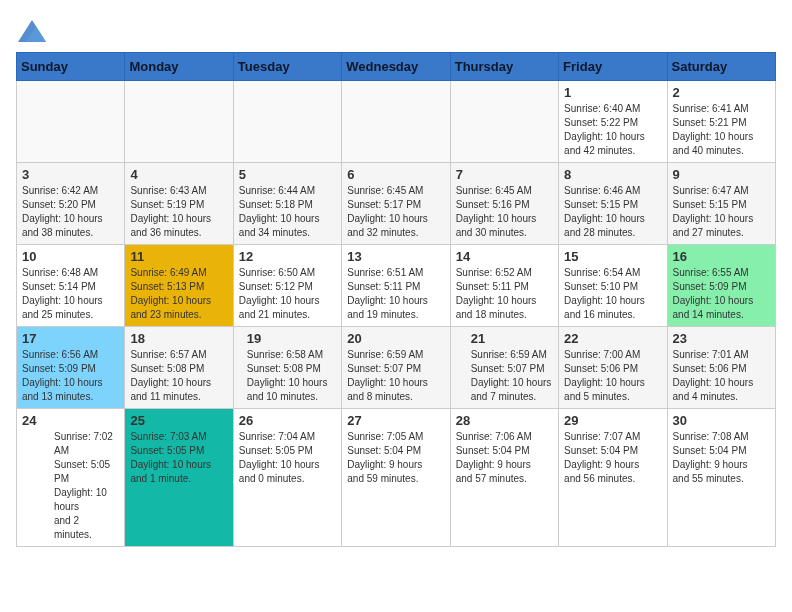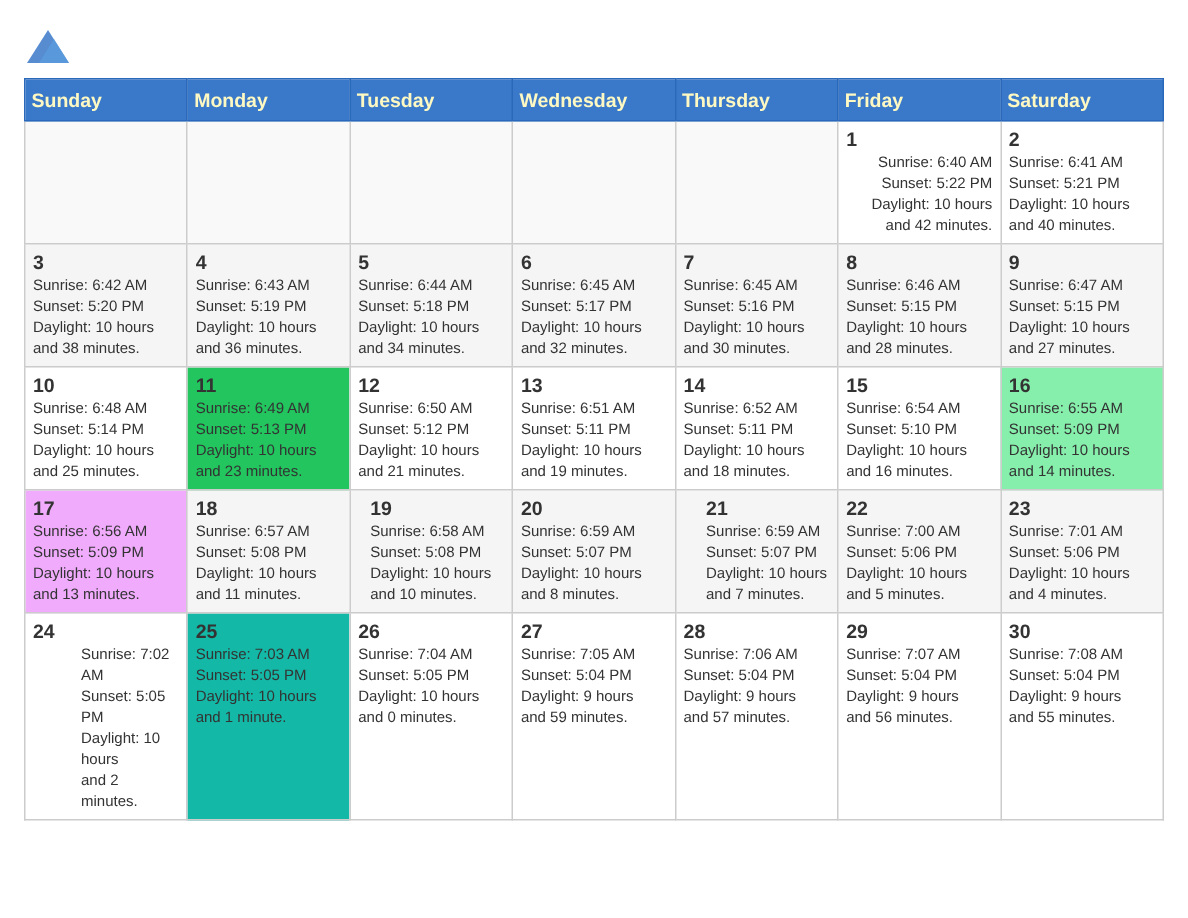--- a/index.html
+++ b/index.html
@@ -49,21 +49,21 @@
       color: #555;
       margin-top: 2px;
     }
     .calendar {
       width: 100%;
       border-collapse: collapse;
       margin-top: 4px;
     }
     .calendar th {
       background: #3a78c9;
-      color: #fef9c3;
+      color: #0f172a;
       font-size: 13px;
       font-weight: bold;
       padding: 6px 4px;
       text-align: left;
       border: 1px solid #2a68b9;
     }
     .calendar td {
       width: calc(100%/7);
       vertical-align: top;
       padding: 4px 5px;
@@ -133,21 +133,21 @@
   </thead>
   <tbody id="calendar-body">
   <tr>
         <td class="empty-cell"></td>
         <td class="empty-cell"></td>
         <td class="empty-cell"></td>
         <td class="empty-cell"></td>
         <td class="empty-cell"></td>
         <td style="background: rgb(255, 255, 255);">
           <span class="day-num">1</span>
-          <div class="day-info" style="white-space: pre-line; text-align: right;">Sunrise: 6:40 AM
+          <div class="day-info" style="white-space: pre-line;">Sunrise: 6:40 AM
 Sunset: 5:22 PM
 Daylight: 10 hours
 and 42 minutes.</div>
         </td>
         <td style="background: rgb(255, 255, 255);">
           <span class="day-num">2</span>
           <div class="day-info" style="white-space: pre-line;">Sunrise: 6:41 AM
 Sunset: 5:21 PM
 Daylight: 10 hours
 and 40 minutes.</div>
@@ -205,21 +205,21 @@
         </td>
       </tr>
       <tr>
         <td style="background: rgb(255, 255, 255);">
           <span class="day-num">10</span>
           <div class="day-info" style="white-space: pre-line;">Sunrise: 6:48 AM
 Sunset: 5:14 PM
 Daylight: 10 hours
 and 25 minutes.</div>
         </td>
-        <td style="background: #22c55e; margin-left: 15px;">
+        <td style="background: #eab308; margin-left: 15px;">
           <span class="day-num">11</span>
           <div class="day-info" style="white-space: pre-line;">Sunrise: 6:49 AM
 Sunset: 5:13 PM
 Daylight: 10 hours
 and 23 minutes.</div>
         </td>
         <td style="background: rgb(255, 255, 255);">
           <span class="day-num">12</span>
           <div class="day-info" style="white-space: pre-line;">Sunrise: 6:50 AM
 Sunset: 5:12 PM
@@ -249,21 +249,21 @@
         </td>
         <td style="background: #86efac;">
           <span class="day-num">16</span>
           <div class="day-info" style="white-space: pre-line;">Sunrise: 6:55 AM
 Sunset: 5:09 PM
 Daylight: 10 hours
 and 14 minutes.</div>
         </td>
       </tr>
       <tr>
-        <td style="background: #f0abfc;">
+        <td style="background: #7dd3fc;">
           <span class="day-num">17</span>
           <div class="day-info" style="white-space: pre-line;">Sunrise: 6:56 AM
 Sunset: 5:09 PM
 Daylight: 10 hours
 and 13 minutes.</div>
         </td>
         <td style="background: rgb(245, 245, 245);">
           <span class="day-num">18</span>
           <div class="day-info" style="white-space: pre-line;">Sunrise: 6:57 AM
 Sunset: 5:08 PM

